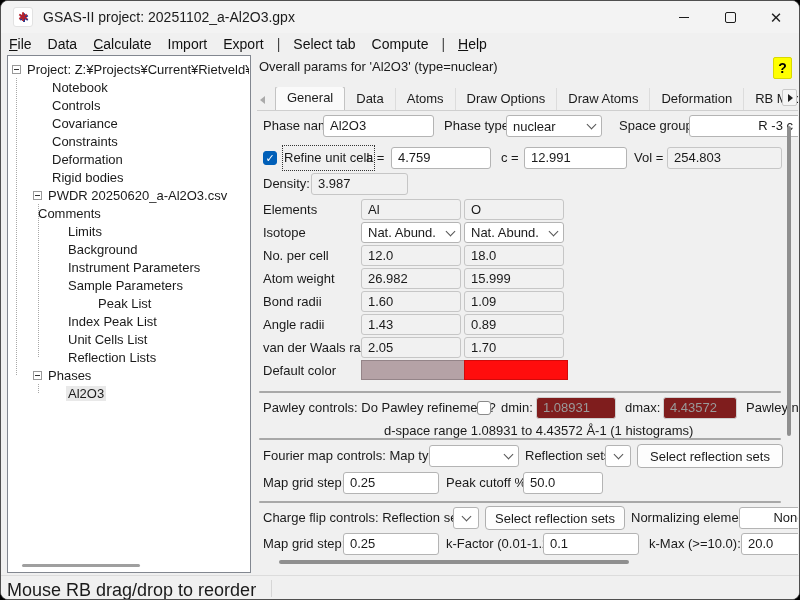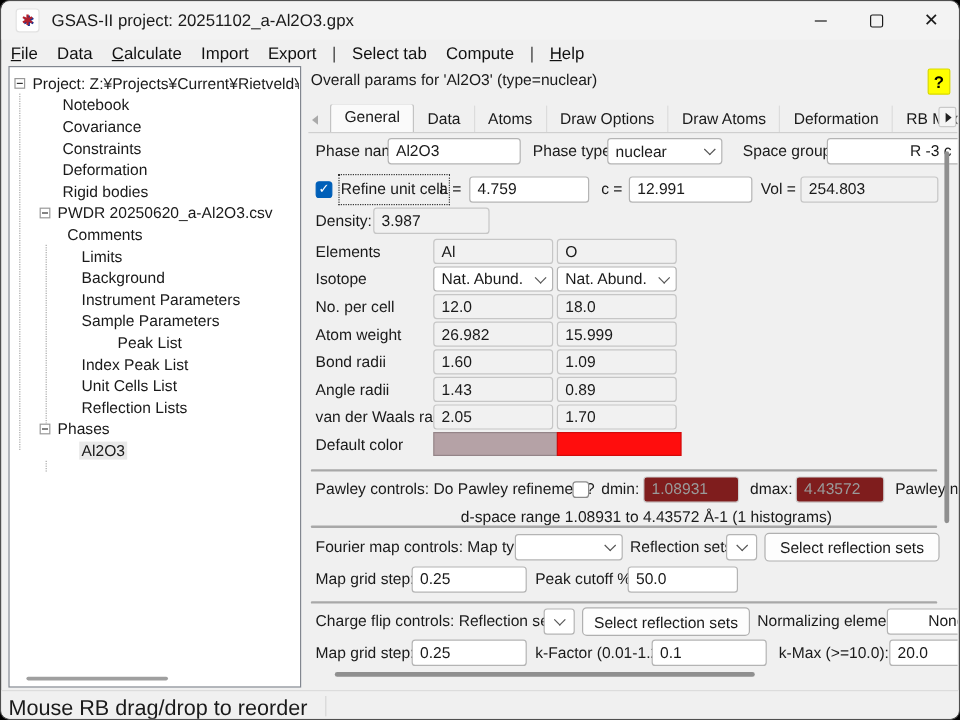--- a/index.html
+++ b/index.html
@@ -127,38 +127,41 @@
     <div class="tree-item" style="padding-left: 3px;">
             <span class="expander">
               <span class="minus"></span>
             </span>
             <span class="tree-label">Project: Z:¥Projects¥Current¥Rietveld¥2025</span>
           </div>
           <div class="tree-item" style="padding-left: 37px;">
             <span class="tree-label">Notebook</span>
           </div>
           <div class="tree-item" style="padding-left: 37px;">
+            <span class="tree-label">Controls</span>
+          </div>
+          <div class="tree-item" style="padding-left: 37px;">
             <span class="tree-label">Covariance</span>
           </div>
           <div class="tree-item" style="padding-left: 37px;">
             <span class="tree-label">Constraints</span>
           </div>
           <div class="tree-item" style="padding-left: 37px;">
             <span class="tree-label">Deformation</span>
           </div>
           <div class="tree-item" style="padding-left: 37px; text-align: right;">
             <span class="tree-label">Rigid bodies</span>
           </div>
           <div class="tree-item" style="padding-left: 24px;">
             <span class="expander">
               <span class="minus"></span>
             </span>
             <span class="tree-label">PWDR 20250620_a-Al2O3.csv</span>
           </div>
-          <div class="tree-item" style="padding-left: 41px; align-items: center;">
+          <div class="tree-item" style="padding-left: 23px; align-items: center;">
             <span class="tree-label">Comments</span>
           </div>
           <div class="tree-item" style="padding-left: 53px;">
             <span class="tree-label">Limits</span>
           </div>
           <div class="tree-item" style="padding-left: 53px;">
             <span class="tree-label">Background</span>
           </div>
           <div class="tree-item" style="padding-left: 53px;">
             <span class="tree-label">Instrument Parameters</span>
@@ -314,21 +317,21 @@
       <span class="lbl" style="left:272px;">Reflection sets:</span>
       <div class="select" style="left:352px;width:26px;justify-content:center;">
         <span class="chev"></span>
       </div>
       <div class="btn" style="left:384px;top:-1px;width:146px;">Select reflection sets</div>
     </div>
     <div class="row" style="top:417px;">
       <span class="lbl" style="left:10px;">Map grid step:</span>
       <div class="field" style="left:90px;width:96px;">0.25</div>
       <span class="lbl" style="left:193px;">Peak cutoff %:</span>
-      <div class="field" style="left:270px;width:92px;">50.0</div>
+      <div class="field" style="left:270px;width:80px;">50.0</div>
     </div>
 
     <div class="divider" style="top:446px;"></div>
 
     <div class="row" style="top:452px;">
       <span class="lbl" style="left:10px;">Charge flip controls: Reflection sets:</span>
       <div class="select" style="left:200px;width:26px;justify-content:center;">
         <span class="chev"></span>
       </div>
       <div class="btn" style="left:232px;top:-1px;width:140px;">Select reflection sets</div>

